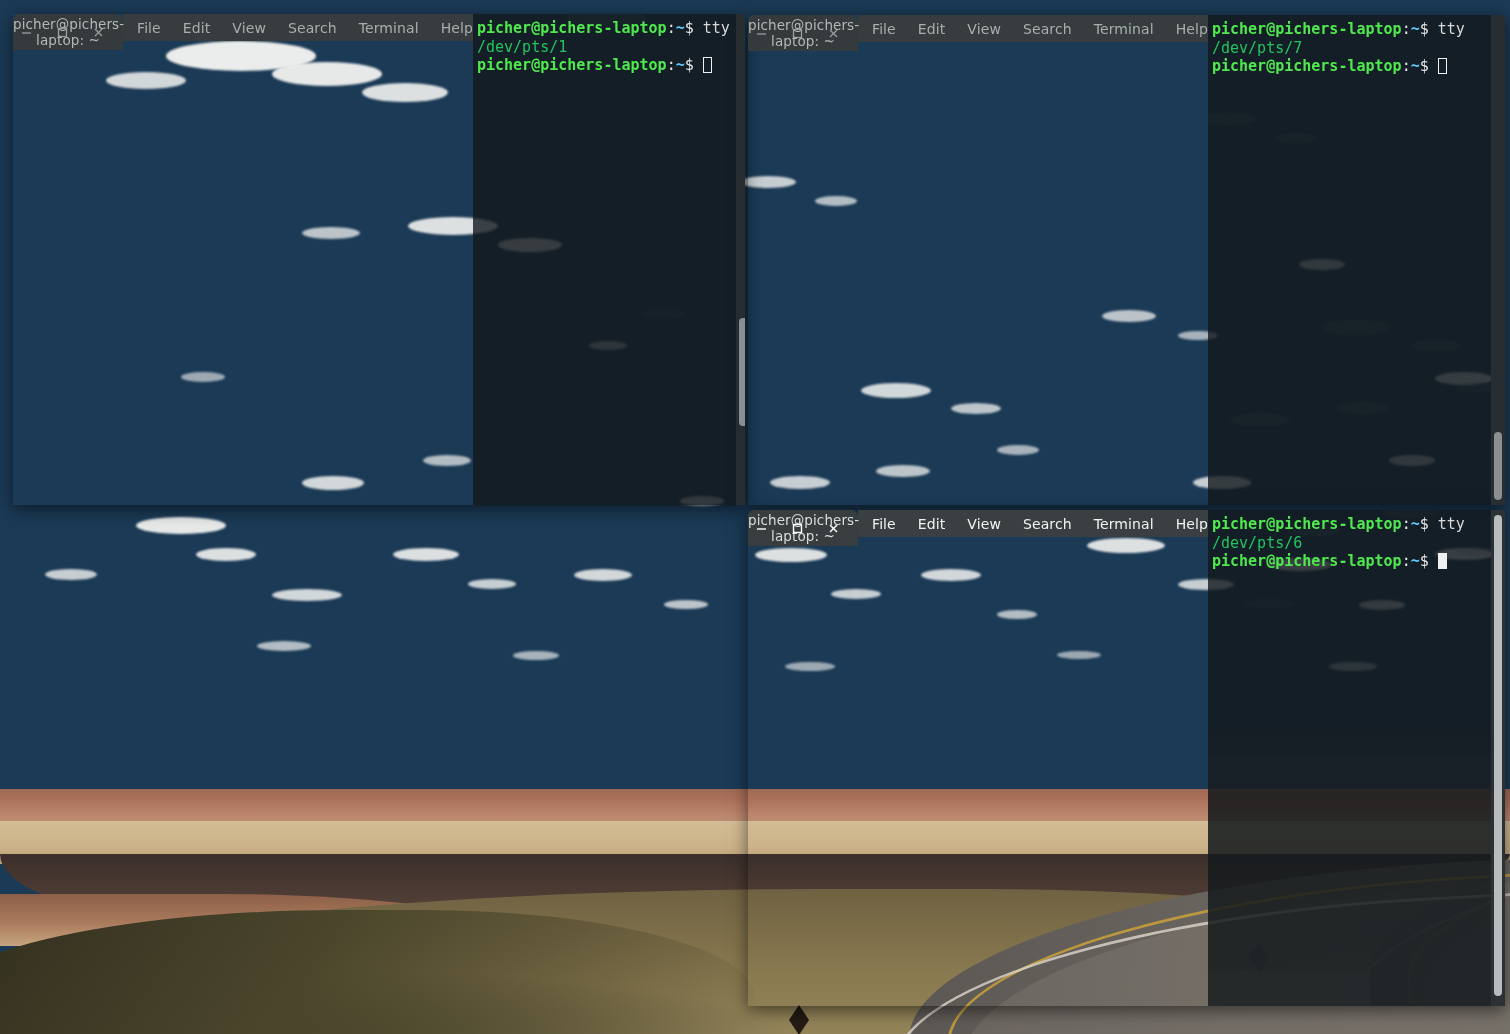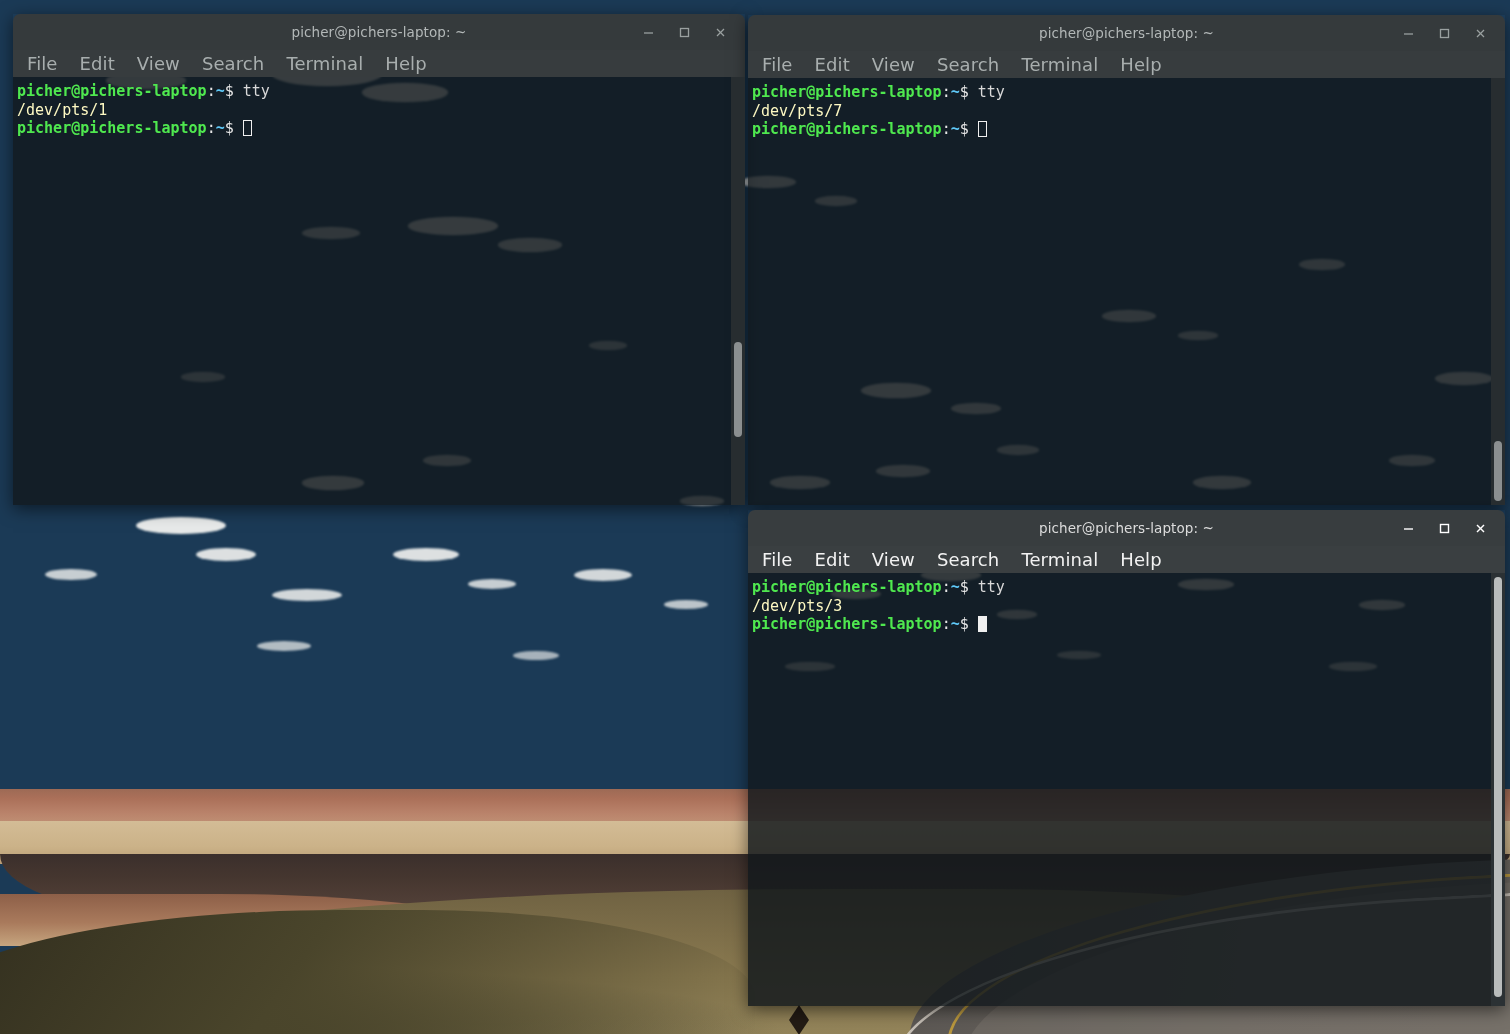--- a/index.html
+++ b/index.html
@@ -151,21 +151,21 @@
     border-radius:50%;
     filter:blur(1px);
     opacity:.92;
   }
 
   
   .term {
     position:absolute;
     box-shadow:0 4px 16px rgba(0,0,0,.55);
     display:flex;
-    flex-direction:column;
+    flex-direction:row;
     overflow:hidden;
   }
 
   .titlebar {
     height:36px;
     flex:0 0 36px;
     background:#383d3f;
     border-radius:7px 7px 0 0;
     display:flex;
     align-items:center;
@@ -208,21 +208,21 @@
     height:27px;
     flex:0 0 27px;
     background:#3a3f41;
     display:flex;
     align-items:center;
     padding-left:14px;
     gap:22px;
   }
   .term.unfocused .menubar { background:#373c3e; }
   .menu-item {
-    font-size:18px;
+    font-size:14px;
     color:#f2f2f2;
     letter-spacing:.1px;
     white-space:nowrap;
   }
   .term.unfocused .menu-item { color:#a8aeae; }
 
   .term-body {
     flex:1 1 auto;
     position:relative;
     overflow:hidden;
@@ -252,21 +252,21 @@
     line-height:18.5px;
     white-space:pre;
     color:#e6e6e6;
     flex:1 1 auto;
   }
   .ps-user { color:#4fe84f; font-weight:bold; }
   .ps-colon { color:#e6e6e6; }
   .ps-path  { color:#5fc9f8; font-weight:bold; }
   .ps-dollar{ color:#e6e6e6; }
   .cmd      { color:#d9d9d9; }
-  .out      { color:#fef9c3; }
+  .out      { color:#22c55e; }
 
   .cursor-hollow {
     display:inline-block;
     width:9px; height:16px;
     border:1.5px solid #f0f0f0;
     vertical-align:-3px;
   }
   .cursor-solid {
     display:inline-block;
     width:9px; height:16px;
@@ -542,21 +542,21 @@
             <div class="cloud" style="left:78%;top:56%;width:56px;height:11px;opacity:0.8;"></div>
             <div class="cloud" style="left:90%;top:58%;width:46px;height:10px;opacity:0.75;"></div>
             <div class="cloud" style="left:52%;top:64%;width:50px;height:9px;opacity:0.6;"></div>
             <div class="cloud" style="left:70%;top:63%;width:44px;height:8px;opacity:0.6;"></div>
             <div class="cloud" style="left:88%;top:64%;width:48px;height:9px;opacity:0.6;"></div>
           </div>
     <div class="wall-sign"></div>
   </div>
       <div class="term-tint"></div>
       <div class="term-text"><span class="ps-user">picher@pichers-laptop</span><span class="ps-colon">:</span><span class="ps-path">~</span><span class="ps-dollar">$</span> <span class="cmd">tty</span>
-<span class="out">/dev/pts/3</span>
+<span class="out">/dev/pts/6</span>
 <span class="ps-user">picher@pichers-laptop</span><span class="ps-colon">:</span><span class="ps-path">~</span><span class="ps-dollar">$</span> <span class="cursor-solid"></span></div>
       <div class="scrollbar">
         <div class="sb-thumb" style="top: 1%; height: 97%;"></div>
       </div>
     </div>
   </div>
 
 </div>
 
 </body></html>

